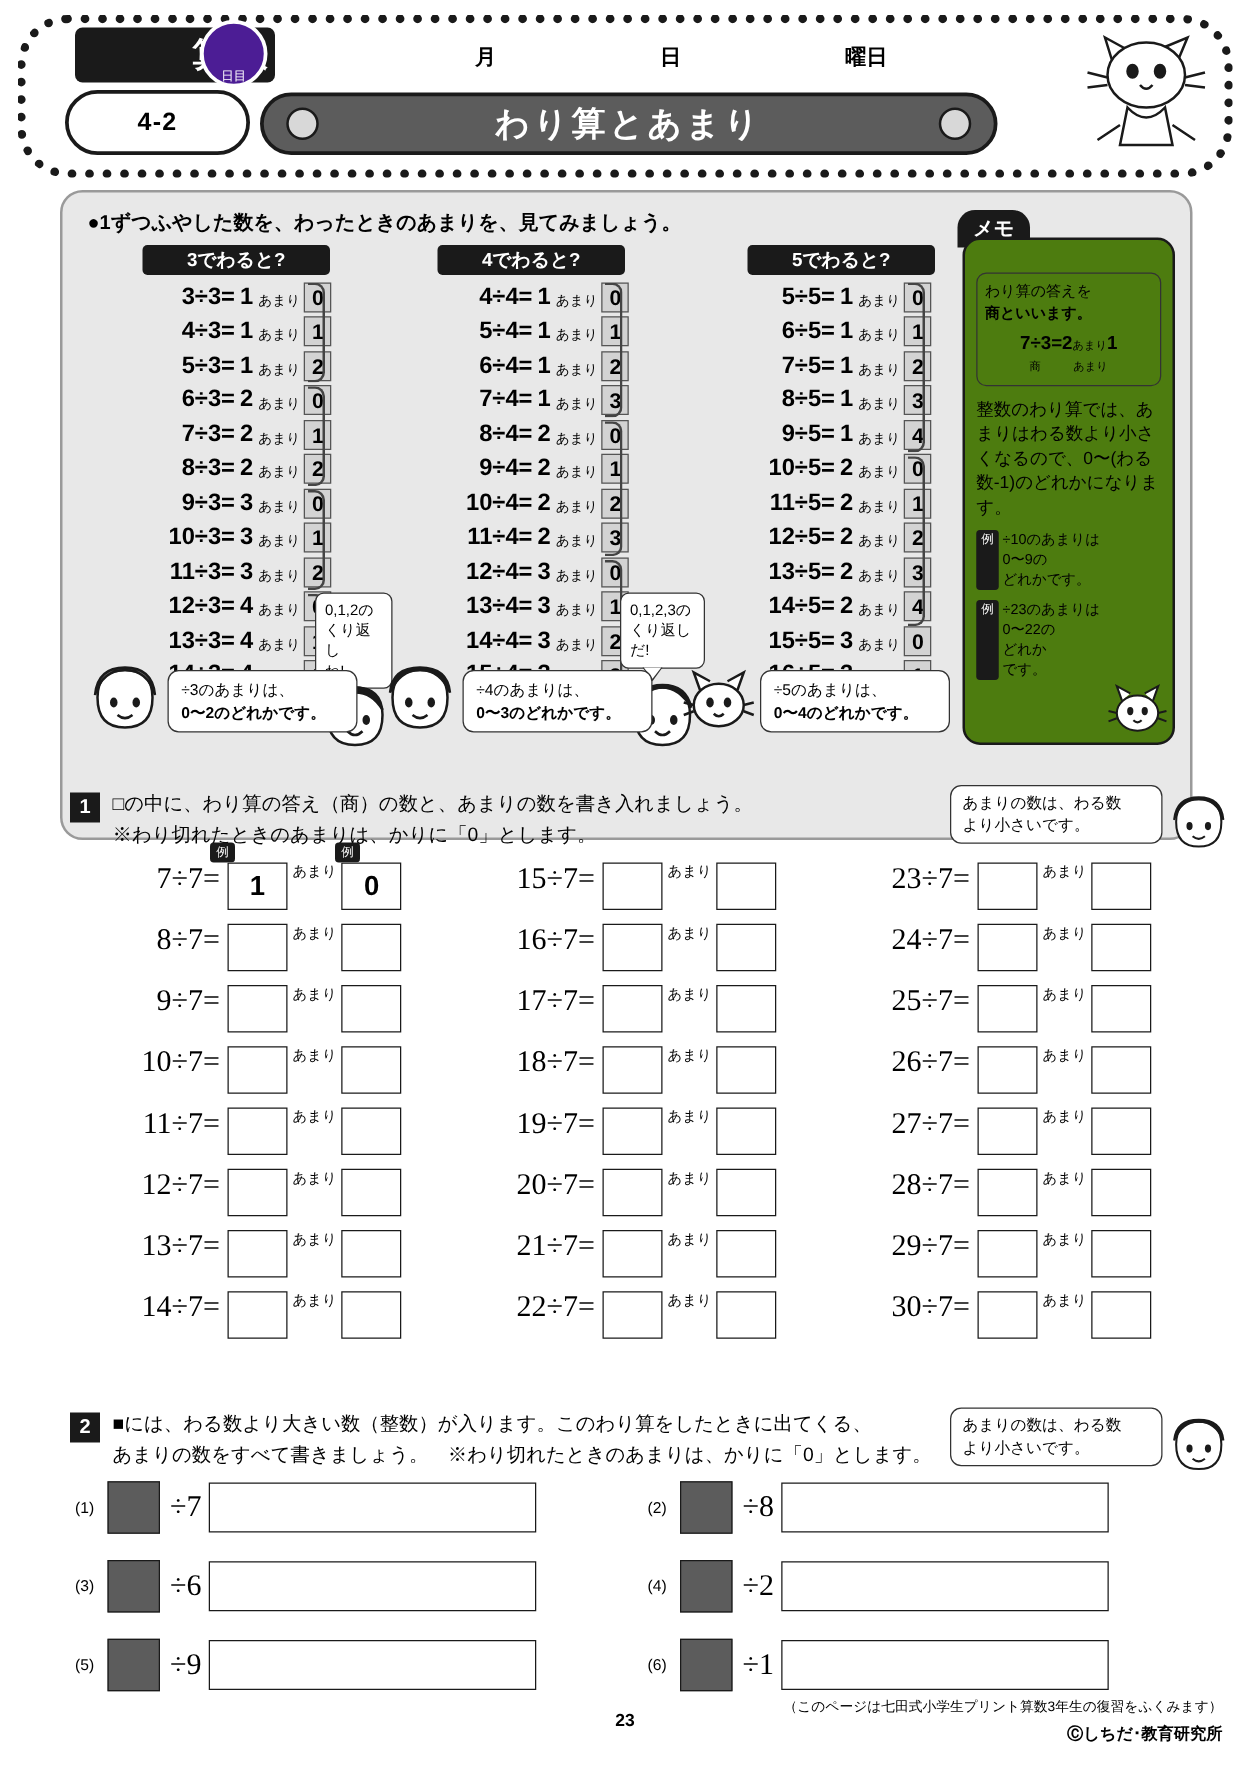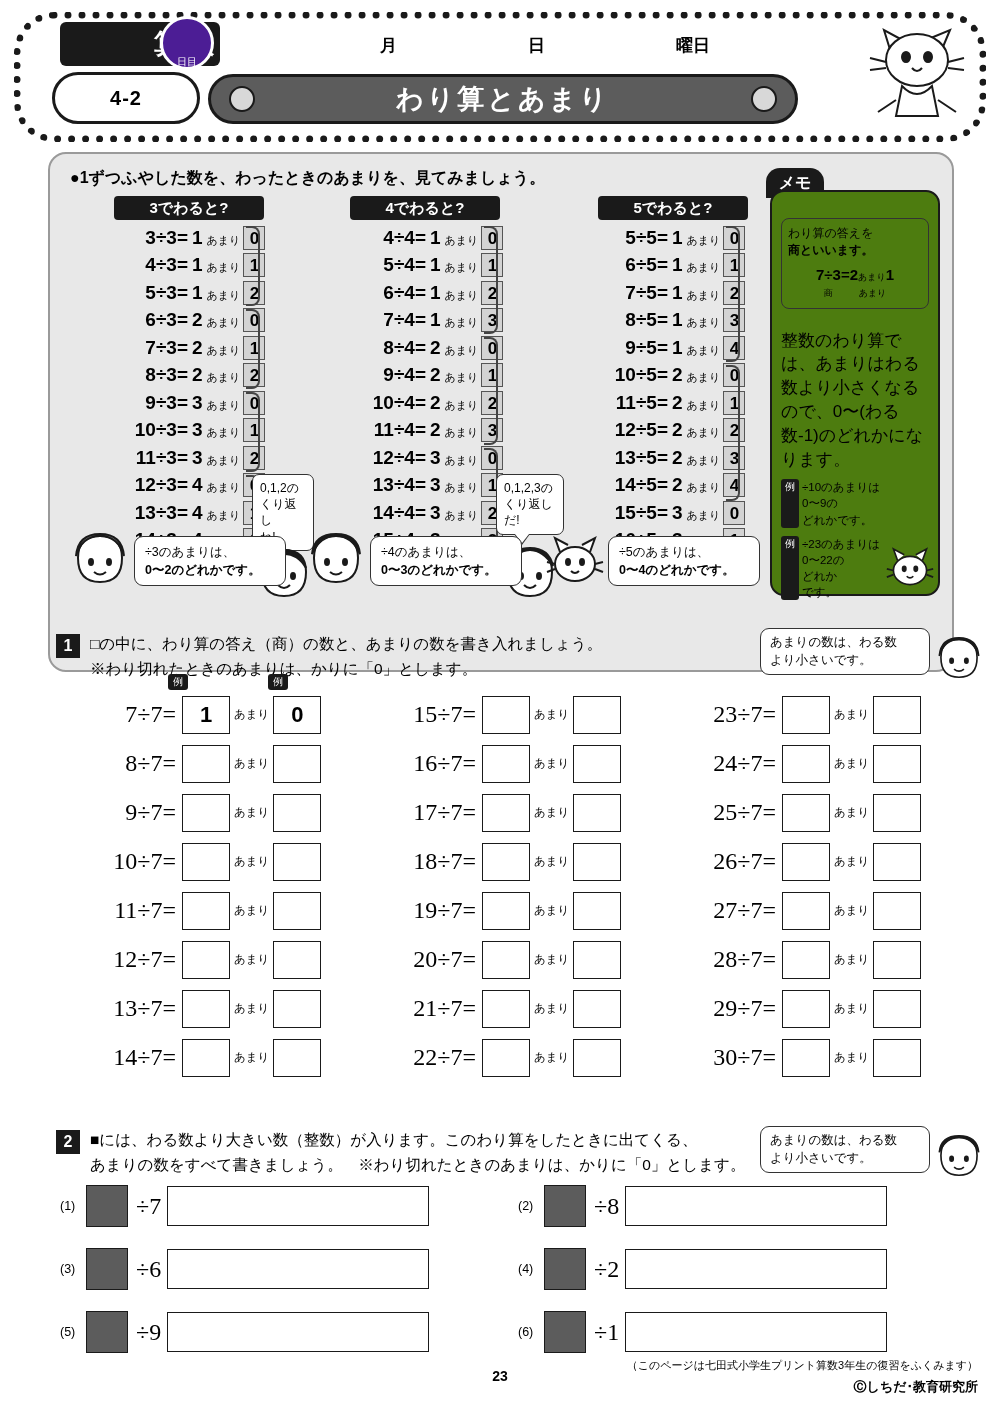--- a/index.html
+++ b/index.html
@@ -123,42 +123,42 @@
     background:#1a1a1a; color:#fff; border-radius:14px 14px 0 0;
     font-size:16px; font-weight:bold; display:flex; align-items:center; justify-content:center;
   }
   .memo-inner-box {
     border:1.5px solid #333; border-radius:8px; padding:6px 6px 8px; margin-top:26px;
     font-size:12px;
   }
   .memo-eq { font-size:15px; font-weight:bold; text-align:center; margin-top:4px;}
   .memo-eq .small { font-size:9px; font-weight:normal; }
   .memo-sub { display:flex; justify-content:center; gap:26px; font-size:9px; margin-top:1px;}
-  .memo-para { margin-top:20px; font-size:17px; line-height:1.4; }
+  .memo-para { margin-top:9px; font-size:14px; line-height:1.4; }
   .rei {
     display:inline-block; background:#1a1a1a; color:#fff; font-size:10px;
     padding:1px 4px; border-radius:3px; margin-right:3px;
   }
   .memo-ex { margin-top:8px; font-size:11.5px; line-height:1.4; display:flex; }
 
   
   .sec-num {
     position:absolute; width:24px; height:24px; background:#1a1a1a; color:#fff;
     font-size:16px; font-weight:bold; display:flex; align-items:center; justify-content:center;
   }
   .sec-text { position:absolute; font-size:15.5px; line-height:1.6; }
 
   .note-bubble {
     position:absolute; background:#fff; border:1.5px solid #333; border-radius:9px;
     font-size:12.5px; padding:5px 9px; line-height:1.4;
   }
 
   .q-grid { position:absolute; left:60px; top:690px; width:900px; }
   .q-col { position:absolute; top:0; width:300px; }
-  .q-row { display:flex; align-items:center; height:49px; }
+  .q-row { display:flex; align-items:flex-start; height:49px; }
   .q-expr { width:122px; text-align:right; font-size:24px; padding-right:6px;
             font-family:"Liberation Serif", serif; }
   .q-box {
     width:48px; height:38px; border:1.6px solid #1a1a1a; background:#fff;
     text-align:center; line-height:36px; font-size:22px; font-weight:bold;
   }
   .q-lab { font-size:11.5px; padding:0 4px; }
   .tag-rei {
     position:absolute; background:#1a1a1a; color:#fff; font-size:10px;
     padding:1px 5px; border-radius:3px;

